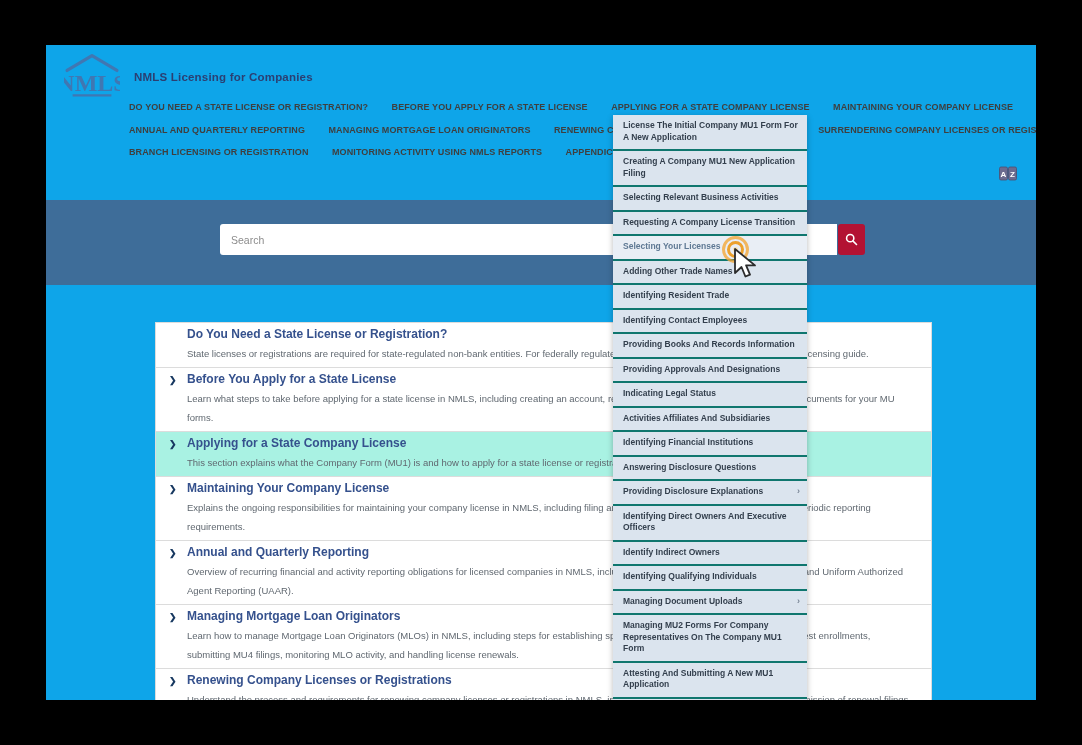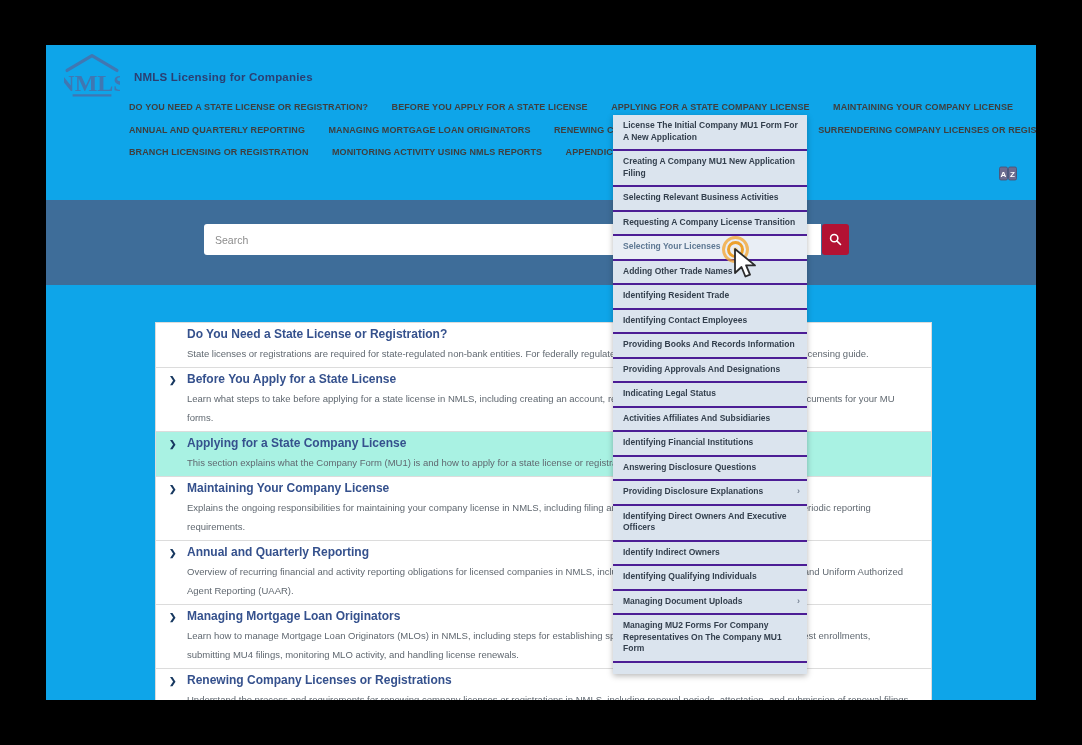--- a/index.html
+++ b/index.html
@@ -26,21 +26,21 @@
   .nav-row { line-height:20.5px; white-space:nowrap; }
   .nav-item {
     display:inline-block; margin-left:19px;
     font-size:9px; font-weight:bold; color:#3f3f3f; letter-spacing:.1px;
     cursor:pointer;
   }
   .glossary { position:absolute; right:19px; top:121px; cursor:pointer; }
 
   
   .hero { position:absolute; left:0; top:155px; width:990px; height:85px; background:#3e6d99; }
-  .searchbar { position:absolute; left:158px; top:24px; height:31px; display:flex; }
+  .searchbar { position:absolute; left:174px; top:24px; height:31px; display:flex; }
   .search-input {
     width:617px; height:31px; border:none; outline:none;
     border-radius:3px 0 0 3px; padding:0 11px; font-size:10.5px; color:#444;
     font-family:"Liberation Sans", sans-serif;
   }
   .search-input::placeholder { color:#8c8c8c; }
   .search-btn {
     width:27px; height:31px; margin-left:1px; border:none; cursor:pointer;
     background:#b31233; border-radius:3px;
     display:flex; align-items:center; justify-content:center; padding:0;
@@ -61,21 +61,21 @@
   .sec-title { margin:0 0 2px 0; font-size:12px; font-weight:600; color:#35518d; line-height:15px; }
   .sec-desc { margin:0; font-size:9.5px; color:#606870; line-height:19px; max-width:745px; }
 
   
   .dropdown {
     position:absolute; left:567px; top:70px; width:194px; z-index:40;
     background:#dbe4ee; box-shadow:0 2px 6px rgba(0,0,0,.28);
   }
   .dd-item {
     padding:5px 9px 6px 10px; font-size:8.5px; font-weight:600; color:#333f4d;
-    line-height:11.5px; border-top:2px solid #4c1d95; cursor:pointer;
+    line-height:11.5px; border-top:2px solid #0f766e; cursor:pointer;
     position:relative;
   }
   .dd-item:first-child { border-top:none; }
   .dd-item.active { background:#e9eef5; color:#5e7893; }
   .dd-arrow { position:absolute; right:7px; top:50%; transform:translateY(-55%); color:#7c8price:none; }
   .dd-arrow { color:#7c8898; font-size:9px; }
 
   
   .click-fx { position:absolute; left:676px; top:191px; width:27px; height:27px; z-index:50; pointer-events:none; }
   .ring-outer { position:absolute; inset:0; border-radius:50%; border:3px solid rgba(243,167,57,.8); }
@@ -191,20 +191,21 @@
       <span class="dd-arrow">›</span>
     </div>
     <div class="dd-item"><span>Identifying Direct Owners And Executive Officers</span></div>
     <div class="dd-item"><span>Identify Indirect Owners</span></div>
     <div class="dd-item"><span>Identifying Qualifying Individuals</span></div>
     <div class="dd-item">
       <span>Managing Document Uploads</span>
       <span class="dd-arrow">›</span>
     </div>
     <div class="dd-item"><span>Managing MU2 Forms For Company Representatives On The Company MU1 Form</span></div>
+    <div class="dd-item"><span>Attesting And Submitting A New MU1 Application</span></div>
     <div class="dd-item"></div>
   </div>
 
   <div class="click-fx">
     <div class="ring-outer"></div>
     <div class="ring-mid"></div>
     <div class="ring-dot"></div>
   </div>
   <svg class="cursor" width="28" height="34" viewBox="0 0 28 34">
     <path d="M4,2 L4,26 L10.5,20 L14.4,29.5 L19,27.6 L15.1,18.4 L24,18.4 Z" fill="#ffffff" stroke="#2b2b2b" stroke-width="1.8" stroke-linejoin="round"></path>

